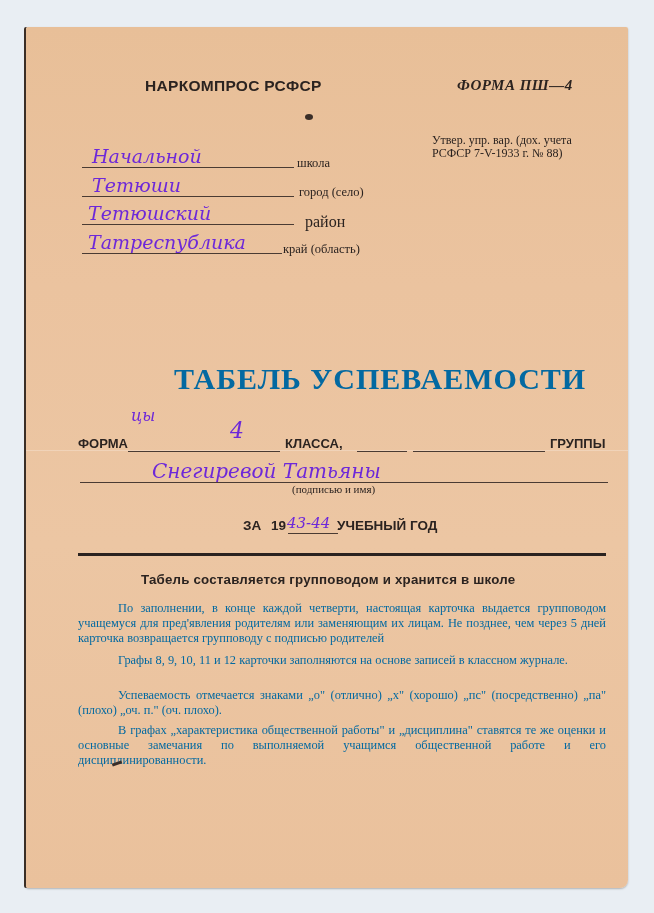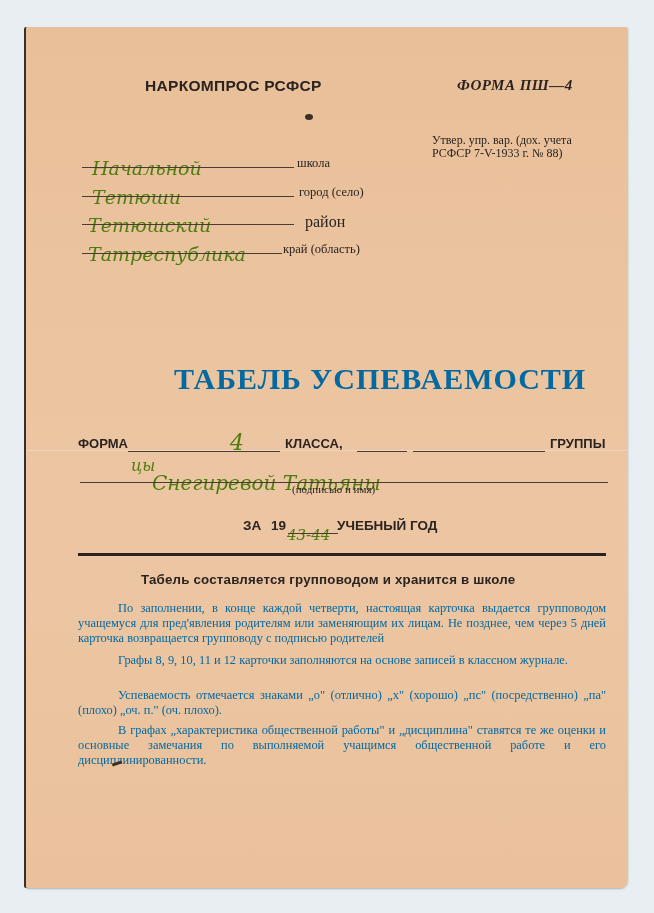--- a/index.html
+++ b/index.html
@@ -14,21 +14,21 @@
     background: linear-gradient(180deg,#e8bf98 0%,#ebc39f 30%,#ecc6a3 60%,#eac19c 100%);
     border-radius:2px 2px 8px 2px;
     box-shadow: -2px 0 0 #3a2e26, 0 1px 2px rgba(0,0,0,0.25);
   }
   .fold {
     position:absolute; left:0; width:100%; height:1px;
     background:rgba(255,255,255,0.25);
   }
   .abs { position:absolute; white-space:nowrap; color:#2b2320; }
   .sans { font-family:"Liberation Sans", sans-serif; font-weight:bold;text-align:center; }
-  .hand { font-family:"DejaVu Serif", serif; font-style:italic; color:#4d7c0f;margin-top:12px; }
+  .hand { font-family:"DejaVu Serif", serif; font-style:italic; color:#6d28d9; }
   .uline { position:absolute; height:1px; background:#4a3b33; }
   .pdot { position:absolute; width:8px; height:6px; border-radius:50%; background:#3a2e28; }
   .para {
     position:absolute; left:78px; width:528px;
     font-size:12.4px; line-height:15px; color:#0369a1;
     text-align:justify; text-indent:40px;
     font-family:"Liberation Serif", serif;
   }
 </style>
 </head>
@@ -62,21 +62,21 @@
 </div>
 <div>
   <div class="abs hand" style="left:88px;top:231px;font-size:19px;">Татреспублика</div>
   <div class="uline" style="left:82px;top:253px;width:200px;"></div>
   <div class="abs" style="left:283px;top:242px;font-size:12.5px;">край (область)</div>
 </div>
 
 <div class="abs" style="left:174px;top:362px;font-size:30px;font-weight:bold;letter-spacing:1px;color:#0369a1;font-family:'Liberation Serif',serif;">ТАБЕЛЬ УСПЕВАЕМОСТИ</div>
 
 <div class="abs sans" style="left:78px;top:436px;font-size:13px;">ФОРМА</div>
-<div class="abs hand" style="left:131px;top:444px;font-size:16px;">цы</div>
+<div class="abs hand" style="left:131px;top:406px;font-size:16px;">цы</div>
 <div class="uline" style="left:128px;top:451px;width:152px;"></div>
 <div class="abs hand" style="left:230px;top:418px;font-size:22px;">4</div>
 <div class="abs sans" style="left:285px;top:436px;font-size:13px;">КЛАССА,</div>
 <div class="uline" style="left:357px;top:451px;width:50px;"></div>
 <div class="uline" style="left:413px;top:451px;width:132px;"></div>
 <div class="abs" style="left:413px;top:436px;font-size:13px;"></div>
 <div class="abs sans" style="left:550px;top:436px;font-size:13px;">ГРУППЫ</div>
 
 <div class="abs hand" style="left:152px;top:459px;font-size:20px;">Снегиревой Татьяны</div>
 <div class="uline" style="left:80px;top:482px;width:528px;"></div>

